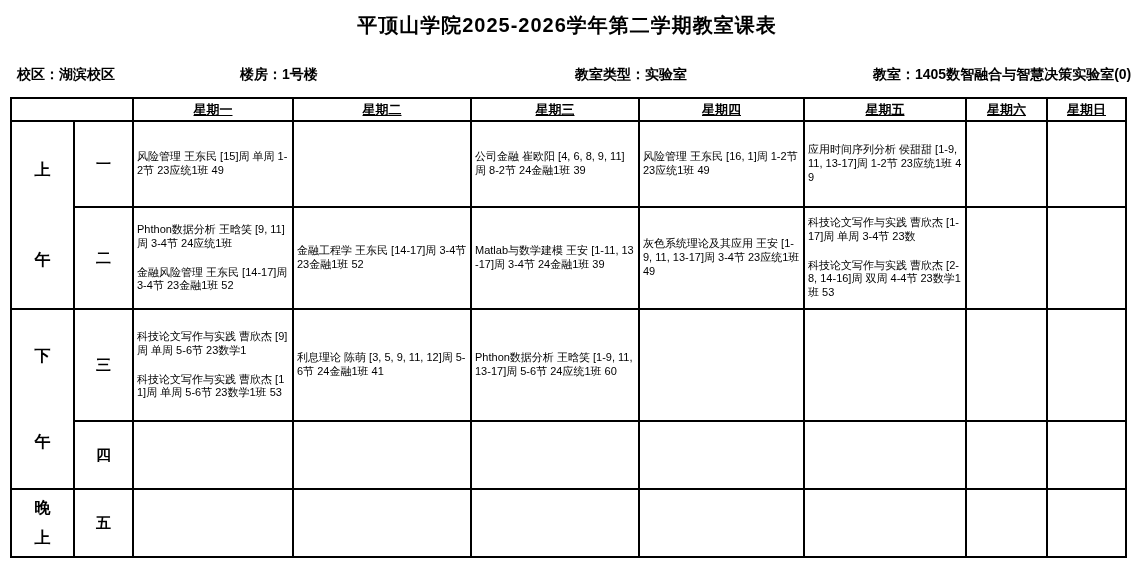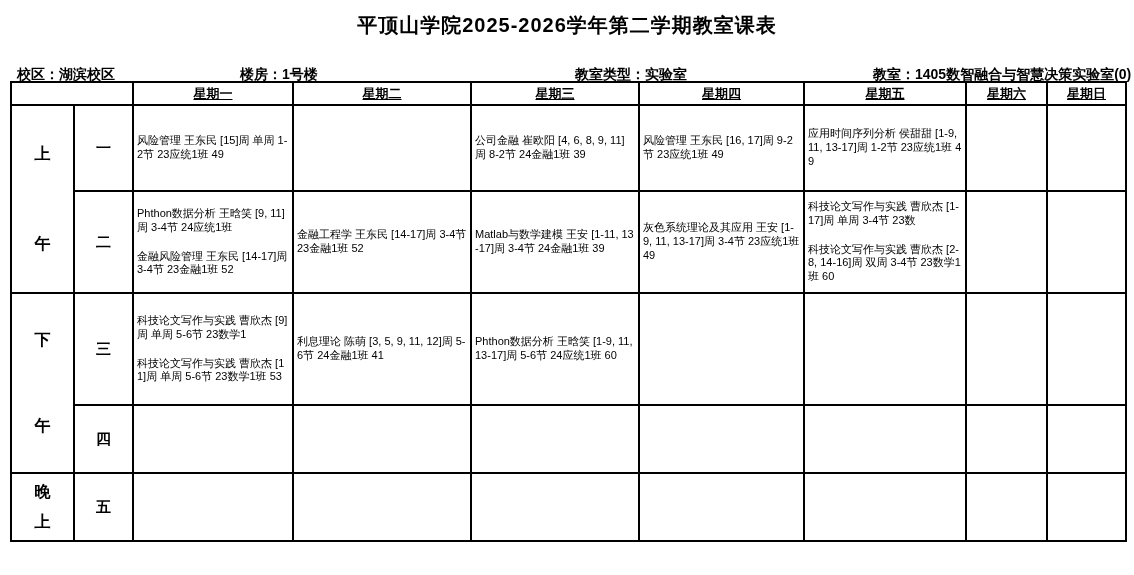--- a/index.html
+++ b/index.html
@@ -7,21 +7,21 @@
         font-family:"Liberation Sans","DejaVu Sans",sans-serif;color:#000;overflow:hidden;}
   #page-title{position:absolute;top:12px;left:0;width:100%;text-align:center;
         font-size:20px;font-weight:bold;letter-spacing:1px;}
   #info-bar{position:absolute;top:66px;left:0;width:100%;height:24px;font-size:14px;font-weight:bold;}
   #info-bar span{position:absolute;white-space:nowrap;text-align:right;}
   #info-campus{left:17px;}
   #info-building{left:240px;}
   #info-roomtype{left:575px;}
   #info-room{left:873px;}
 
-  table.tt{position:absolute;left:10px;top:81px;border-collapse:collapse;table-layout:fixed;
+  table.tt{position:absolute;left:10px;top:97px;border-collapse:collapse;table-layout:fixed;
         width:1115px;}
   table.tt td,table.tt th{border:2px solid #000;padding:0;vertical-align:middle;overflow:hidden;}
   th.day{height:21px;font-size:13px;font-weight:bold;text-align:center;}
   th.day .u{text-decoration:underline;}
   td.session{text-align:center;font-size:16px;font-weight:bold;}
   td.period{text-align:center;font-size:15px;font-weight:bold;}
   td.slot{vertical-align:middle;}
   .vstack{display:flex;flex-direction:column;justify-content:space-around;align-items:center;}
   .vs-tall{height:180px;}
   .vs-mid{height:172px;}
@@ -76,21 +76,21 @@
       </td>
       <td class="period">一</td>
       <td class="slot">
             <div class="course">风险管理 王东民 [15]周 单周 1-2节 23应统1班 49</div>
           </td>
       <td class="slot"></td>
       <td class="slot">
             <div class="course">公司金融 崔欧阳 [4, 6, 8, 9, 11]周 8-2节 24金融1班 39</div>
           </td>
       <td class="slot">
-            <div class="course">风险管理 王东民 [16, 17]周 9-2节 23应统1班 49</div>
+            <div class="course">风险管理 王东民 [16, 1]周 1-2节 23应统1班 49</div>
           </td>
       <td class="slot">
             <div class="course">应用时间序列分析 侯甜甜 [1-9, 11, 13-17]周 1-2节 23应统1班 49</div>
           </td>
       <td class="slot"></td>
       <td class="slot"></td>
     </tr>
 
     <tr class="r2">
       <td class="period">二</td>
@@ -102,21 +102,21 @@
             <div class="course">金融工程学 王东民 [14-17]周 3-4节 23金融1班 52</div>
           </td>
       <td class="slot">
             <div class="course">Matlab与数学建模 王安 [1-11, 13-17]周 3-4节 24金融1班 39</div>
           </td>
       <td class="slot">
             <div class="course">灰色系统理论及其应用 王安 [1-9, 11, 13-17]周 3-4节 23应统1班 49</div>
           </td>
       <td class="slot">
         <div class="course">科技论文写作与实践 曹欣杰 [1-17]周 单周 3-4节 23数</div>
-        <div class="course">科技论文写作与实践 曹欣杰 [2-8, 14-16]周 双周 3-4节 23数学1班 60</div>
+        <div class="course">科技论文写作与实践 曹欣杰 [2-8, 14-16]周 双周 4-4节 23数学1班 53</div>
       </td>
       <td class="slot"></td>
       <td class="slot"></td>
     </tr>
 
     <tr class="r3">
       <td class="session" rowspan="2">
         <div class="vstack vs-mid">
           <div>下</div>
           <div>午</div>

